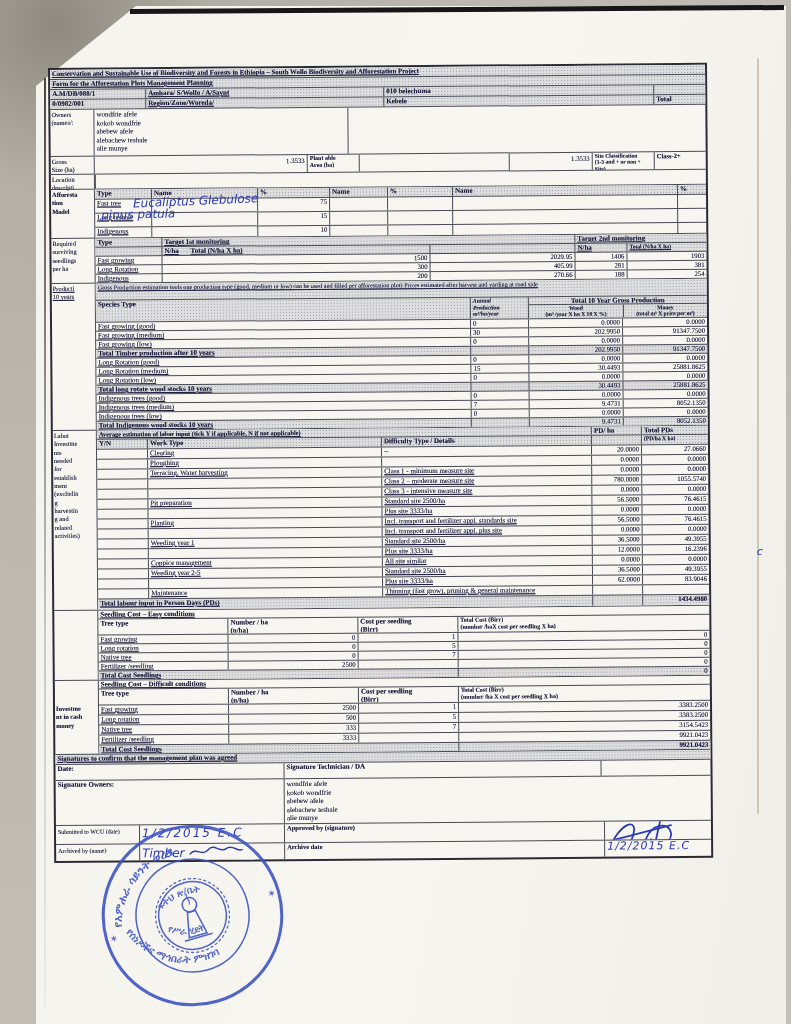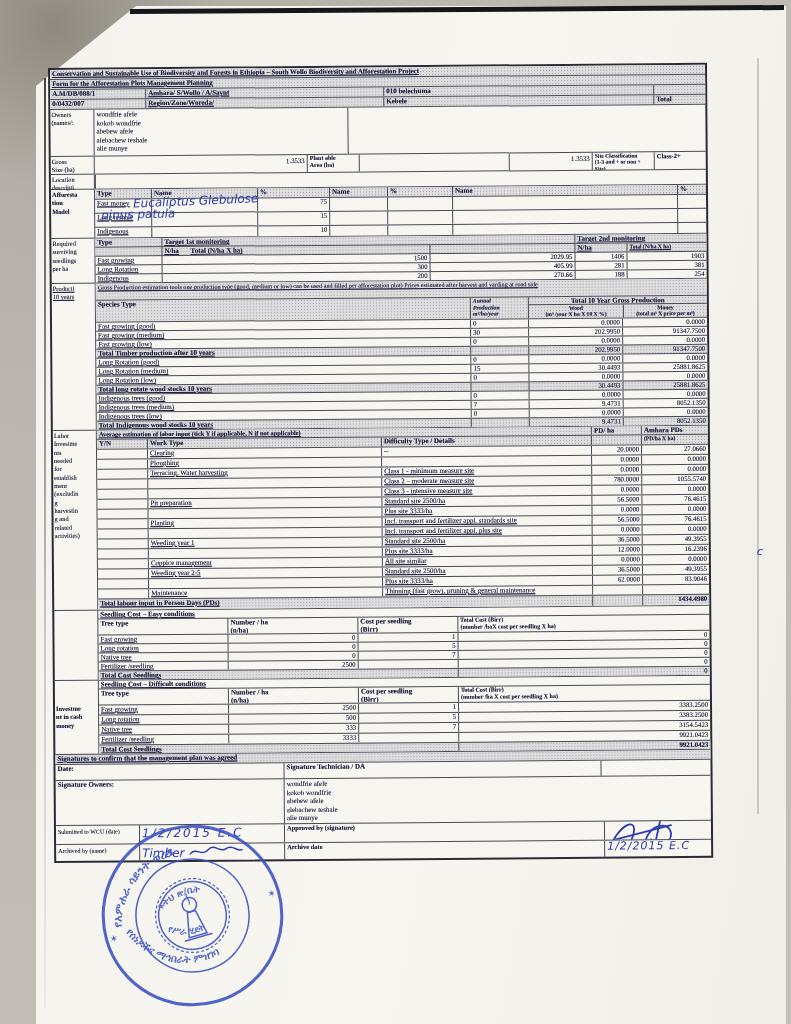--- a/index.html
+++ b/index.html
@@ -68,21 +68,21 @@
     <div class="c grow b u" style="font-size:6.8px">Form for the Afforestation Plots Management Planning</div>
   </div>
 
   <div class="sec shade" style="height:9px">
     <div class="c b" style="width:95px">A.M/DB/088/1</div>
     <div class="c b u" style="width:238px">Amhara/ S/Wollo / A/Saynt</div>
     <div class="c b" style="width:270px">010 belechuma</div>
     <div class="c grow"></div>
   </div>
   <div class="sec shade" style="height:9px">
-    <div class="c b" style="width:95px">0/0432/007</div>
+    <div class="c b" style="width:95px">0/0982/001</div>
     <div class="c b u" style="width:238px">Region/Zone/Woreda/</div>
     <div class="c b" style="width:270px">Kebele</div>
     <div class="c grow b">Total</div>
   </div>
 
   <div class="sec" style="height:46px">
     <div class="lblcol" style="font-weight:normal">Owners
 (names/:</div>
     <div class="c names" style="width:253px;border-left:none;padding-top:1px">
       <div>wondfrie afele</div>
@@ -121,21 +121,21 @@
       <div class="r shade b" style="height:9px">
         <div class="c" style="width:56px">Type</div>
         <div class="c" style="width:106px">Name</div>
         <div class="c" style="width:72px">%</div>
         <div class="c" style="width:58px">Name</div>
         <div class="c" style="width:65px">%</div>
         <div class="c" style="width:225px">Name</div>
         <div class="c grow">%</div>
       </div>
       <div class="r" style="height:13px">
-        <div class="c u" style="width:56px">Fast money</div>
+        <div class="c u" style="width:56px">Fast tree</div>
         <div class="c" style="width:106px"></div>
         <div class="c num" style="width:72px">75</div>
         <div class="c" style="width:58px"></div>
         <div class="c" style="width:65px"></div>
         <div class="c" style="width:225px"></div>
         <div class="c grow"></div>
       </div>
       <div class="r" style="height:13px">
         <div class="c u" style="width:56px">Long teshale</div>
         <div class="c" style="width:106px"></div>
@@ -313,21 +313,21 @@
 (excludin
 g
 harvestin
 g and
 related
 activities)</div>
     <div class="inner">
       <div class="r shade b" style="height:8px">
         <div class="c u" style="width:494px;font-size:6.4px">Average estimation of labor input (tick Y if applicable, N if not applicable)</div>
         <div class="c" style="width:50px">PD/ ha</div>
-        <div class="c grow">Amhara PDs</div>
+        <div class="c grow">Total PDs</div>
       </div>
       <div class="r shade b" style="height:9px">
         <div class="c" style="width:50px">Y/N</div>
         <div class="c" style="width:234px">Work Type</div>
         <div class="c" style="width:210px">Difficulty Type / Details</div>
         <div class="c" style="width:50px"></div>
         <div class="c grow t55">(PD/ha  X ha)</div>
       </div>
 
       <div class="r" style="height:9px">

